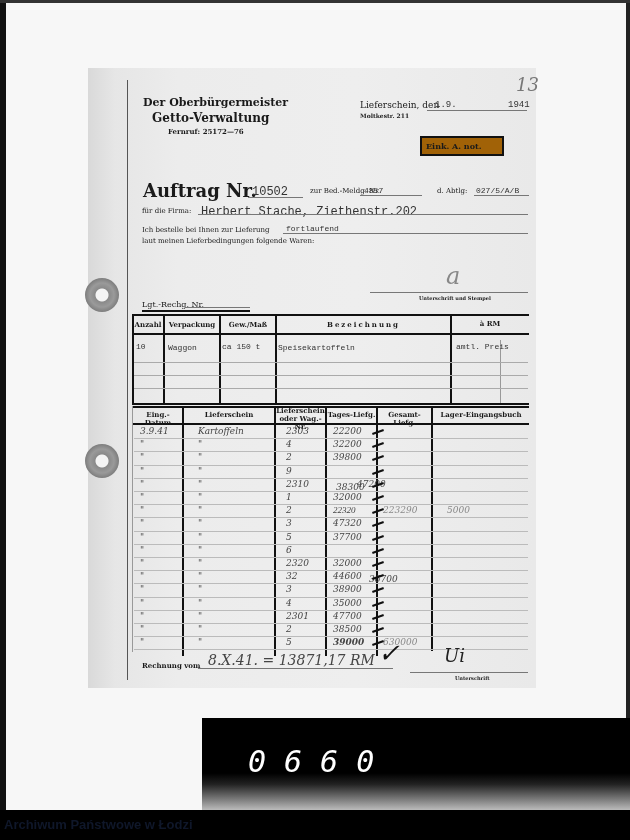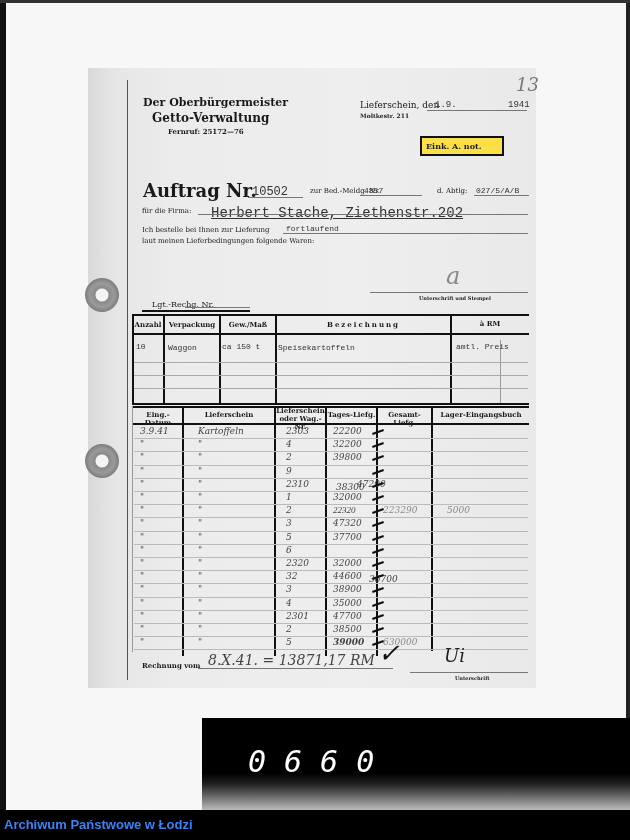--- a/index.html
+++ b/index.html
@@ -29,32 +29,32 @@
   .t { position: absolute; white-space: nowrap; }
   .frak { font-family: "DejaVu Serif", serif; font-weight: bold; }
   .mono { font-family: "Liberation Mono", monospace; color: #333; }
   .hand { font-family: "DejaVu Serif", serif; font-style: italic; color: #444; }
   .hline { position: absolute; height: 1px; background: #777; }
   .thick { background: #111; height: 2px; }
   .vline { position: absolute; width: 1px; background: #444; }
   .vthick { width: 2px; background: #111; }
   .stamp-box {
     position: absolute; left: 420px; top: 136px; width: 84px; height: 20px;
-    border: 2px solid #111; box-sizing: border-box; background: #fde047;
+    border: 2px solid #111; box-sizing: border-box; background: #a16207;
   }
   .col-h { position: absolute; font-size: 7px; font-weight: bold; text-align: center; line-height: 8px; }
   .row-hand { position: absolute; font-size: 9px; }
   .film-strip {
     position: absolute; left: 202px; top: 718px; width: 428px; height: 92px;
     background: linear-gradient(180deg, #000 0%, #000 60%, #222 72%, #bbb 100%);
   }
   .counter { position: absolute; left: 248px; top: 744px; font-family: "DejaVu Sans Mono", monospace;
     font-size: 30px; color: #fff; letter-spacing: 18px; font-style: italic; }
   .footer { position: absolute; left: 0; top: 810px; width: 630px; height: 30px; background: #000; }
-  .footer-text { position: absolute; left: 4px; top: 817px; color: #3b82f6;
+  .footer-text { position: absolute; left: 4px; top: 817px; color: #0f172a;
     font-family: "Liberation Sans", sans-serif; font-weight: bold; font-size: 13px; }
   .tick { position: absolute; width: 12px; height: 2px; background: #111; transform: rotate(-20deg); }
 </style>
 </head>
 <body>
 
 <div class="outer-frame"></div>
 <div class="top-strip"></div>
 
 <div class="paper"></div>
@@ -82,33 +82,33 @@
 <div class="t mono" style="left:252px;top:185px;font-size:12px;">10502</div>
 <div class="hline" style="left:248px;top:197px;width:55px;"></div>
 <div class="t frak" style="left:310px;top:187px;font-size:7px;font-weight:normal;">zur Bed.-Meldg. Nr.</div>
 <div class="t mono" style="left:364px;top:186px;font-size:8px;">4857</div>
 <div class="hline" style="left:360px;top:195px;width:62px;"></div>
 <div class="t frak" style="left:437px;top:187px;font-size:7px;font-weight:normal;">d. Abtlg:</div>
 <div class="t mono" style="left:476px;top:186px;font-size:8px;">027/5/A/B</div>
 <div class="hline" style="left:474px;top:195px;width:55px;"></div>
 
 <div class="t frak" style="left:142px;top:207px;font-size:7px;font-weight:normal;">für die Firma:</div>
-<div class="t mono" style="left:211px;top:205px;font-size:14px;text-decoration:underline;">Herbert Stache, Ziethenstr.202</div>
+<div class="t mono" style="left:201px;top:205px;font-size:12px;">Herbert Stache, Ziethenstr.202</div>
 <div class="hline" style="left:198px;top:214px;width:330px;"></div>
 
 <div class="t frak" style="left:142px;top:226px;font-size:7px;font-weight:normal;">Ich bestelle bei Ihnen zur Lieferung</div>
 <div class="t mono" style="left:286px;top:224px;font-size:8px;">fortlaufend</div>
 <div class="hline" style="left:283px;top:233px;width:245px;"></div>
 <div class="t frak" style="left:142px;top:237px;font-size:7px;font-weight:normal;">laut meinen Lieferbedingungen folgende Waren:</div>
 
 <div class="t hand" style="left:446px;top:262px;font-size:24px;color:#888;">a</div>
 <div class="hline" style="left:370px;top:292px;width:158px;"></div>
 <div class="t frak" style="left:419px;top:295px;font-size:5px;">Unterschrift und Stempel</div>
 
-<div class="t frak" style="left:152px;top:300px;font-size:8px;font-weight:normal;">Lgt.-Rechg. Nr.</div>
+<div class="t frak" style="left:142px;top:300px;font-size:8px;font-weight:normal;">Lgt.-Rechg. Nr.</div>
 <div class="hline" style="left:185px;top:307px;width:65px;"></div>
 <div class="hline thick" style="left:142px;top:310px;width:108px;"></div>
 
 <div class="hline thick" style="left:132px;top:314px;width:397px;"></div>
 <div class="hline thick" style="left:132px;top:333px;width:397px;"></div>
 <div class="hline thick" style="left:132px;top:403px;width:397px;"></div>
 <div class="vline vthick" style="left:132px;top:314px;height:90px;"></div>
 <div class="vline vthick" style="left:163px;top:314px;height:90px;"></div>
 <div class="vline vthick" style="left:219px;top:314px;height:90px;"></div>
 <div class="vline vthick" style="left:275px;top:314px;height:90px;"></div>

